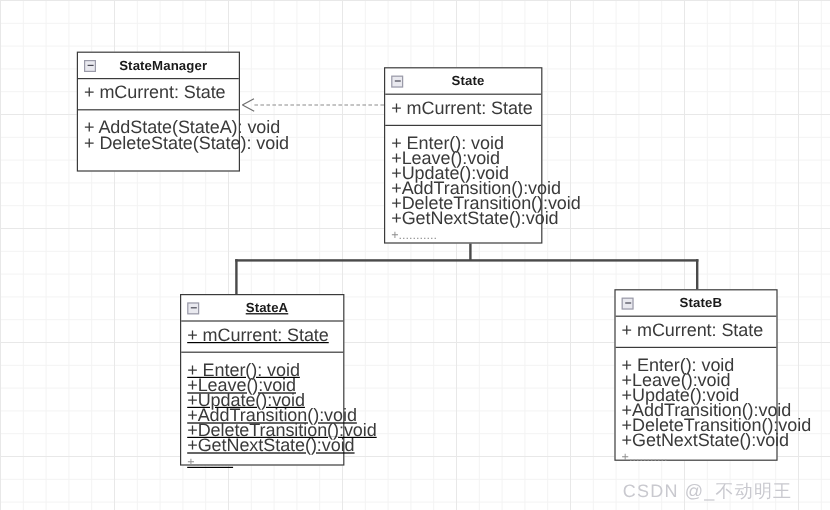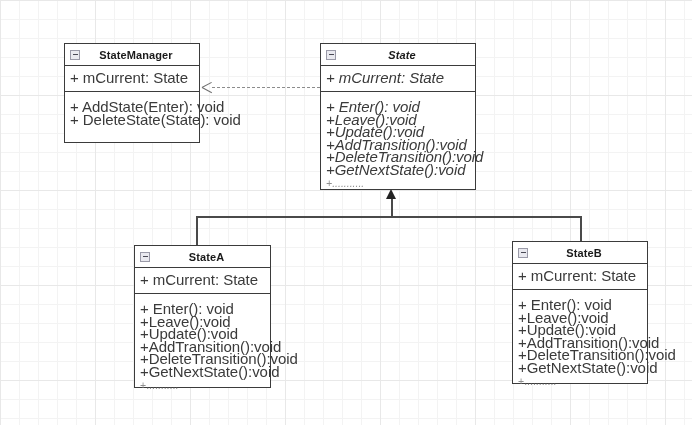--- a/index.html
+++ b/index.html
@@ -168,45 +168,45 @@
 
   <div class="uml-class" style="left:64px; top:43px; width:136px; height:100px;">
     <div class="uml-header">
       <span class="collapse-icon"></span>
       <span class="uml-title">StateManager</span>
     </div>
     <div class="uml-attrs" style="height:26px;">
       <div class="member">+ mCurrent: State</div>
     </div>
     <div class="uml-ops">
-      <div class="member">+ AddState(Enter): void</div>
+      <div class="member">+ AddState(StateA): void</div>
       <div class="member">+ DeleteState(State): void</div>
     </div>
   </div>
 
-  <div class="uml-class" style="left:320px; top:43px; width:156px; height:147px;font-style:italic;">
+  <div class="uml-class" style="left:320px; top:56px; width:132px; height:147px;">
     <div class="uml-header">
       <span class="collapse-icon"></span>
       <span class="uml-title">State</span>
     </div>
     <div class="uml-attrs" style="height:26px;">
       <div class="member">+ mCurrent: State</div>
     </div>
     <div class="uml-ops">
       <div class="member">+ Enter(): void</div>
       <div class="member">+Leave():void</div>
       <div class="member">+Update():void</div>
       <div class="member">+AddTransition():void</div>
       <div class="member">+DeleteTransition():void</div>
       <div class="member">+GetNextState():void</div>
       <div class="member-dots">+...........</div>
     </div>
   </div>
 
-  <div class="uml-class" style="left:134px; top:245px; width:137px; height:143px;">
+  <div class="uml-class" style="left:150px; top:245px; width:137px; height:143px;text-decoration:underline;">
     <div class="uml-header">
       <span class="collapse-icon"></span>
       <span class="uml-title">StateA</span>
     </div>
     <div class="uml-attrs" style="height:26px;">
       <div class="member">+ mCurrent: State</div>
     </div>
     <div class="uml-ops">
       <div class="member">+ Enter(): void</div>
       <div class="member">+Leave():void</div>
@@ -230,14 +230,15 @@
       <div class="member">+ Enter(): void</div>
       <div class="member">+Leave():void</div>
       <div class="member">+Update():void</div>
       <div class="member">+AddTransition():void</div>
       <div class="member">+DeleteTransition():void</div>
       <div class="member">+GetNextState():void</div>
       <div class="member-dots">+...........</div>
     </div>
   </div>
 
+  <div class="watermark" style="left:519px; top:400px;">CSDN @_不动明王</div>
 
 </div>
 
 </body></html>

